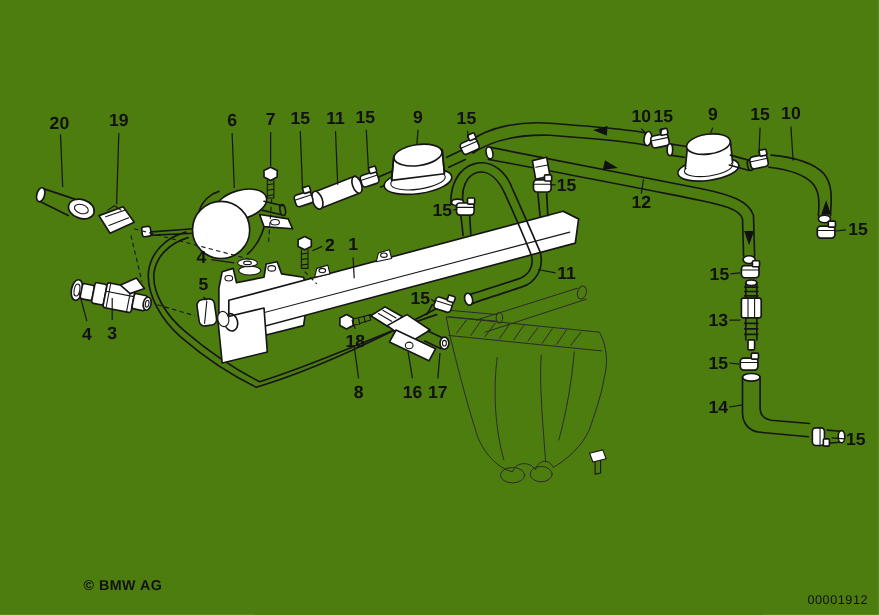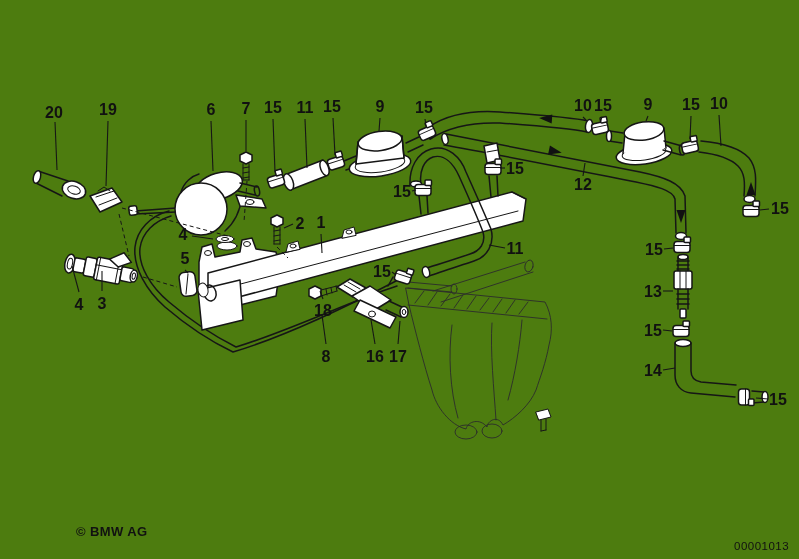--- a/index.html
+++ b/index.html
@@ -322,14 +322,14 @@
         <line x1="326" y1="344" x2="322" y2="315" class="leader"></line>
         <text x="326" y="361.5" text-anchor="middle" class="callout-text">8</text>
         <line x1="375" y1="344" x2="371" y2="320" class="leader"></line>
         <text x="375" y="361.5" text-anchor="middle" class="callout-text">16</text>
         <line x1="398" y1="344" x2="400" y2="321" class="leader"></line>
         <text x="398" y="361.5" text-anchor="middle" class="callout-text">17</text>
       </g>
 </svg>
 
 <div id="copyright">© BMW AG</div>
-<div id="docnum">00001013</div>
+<div id="docnum">00001912</div>
 </div>
 
 </body></html>

